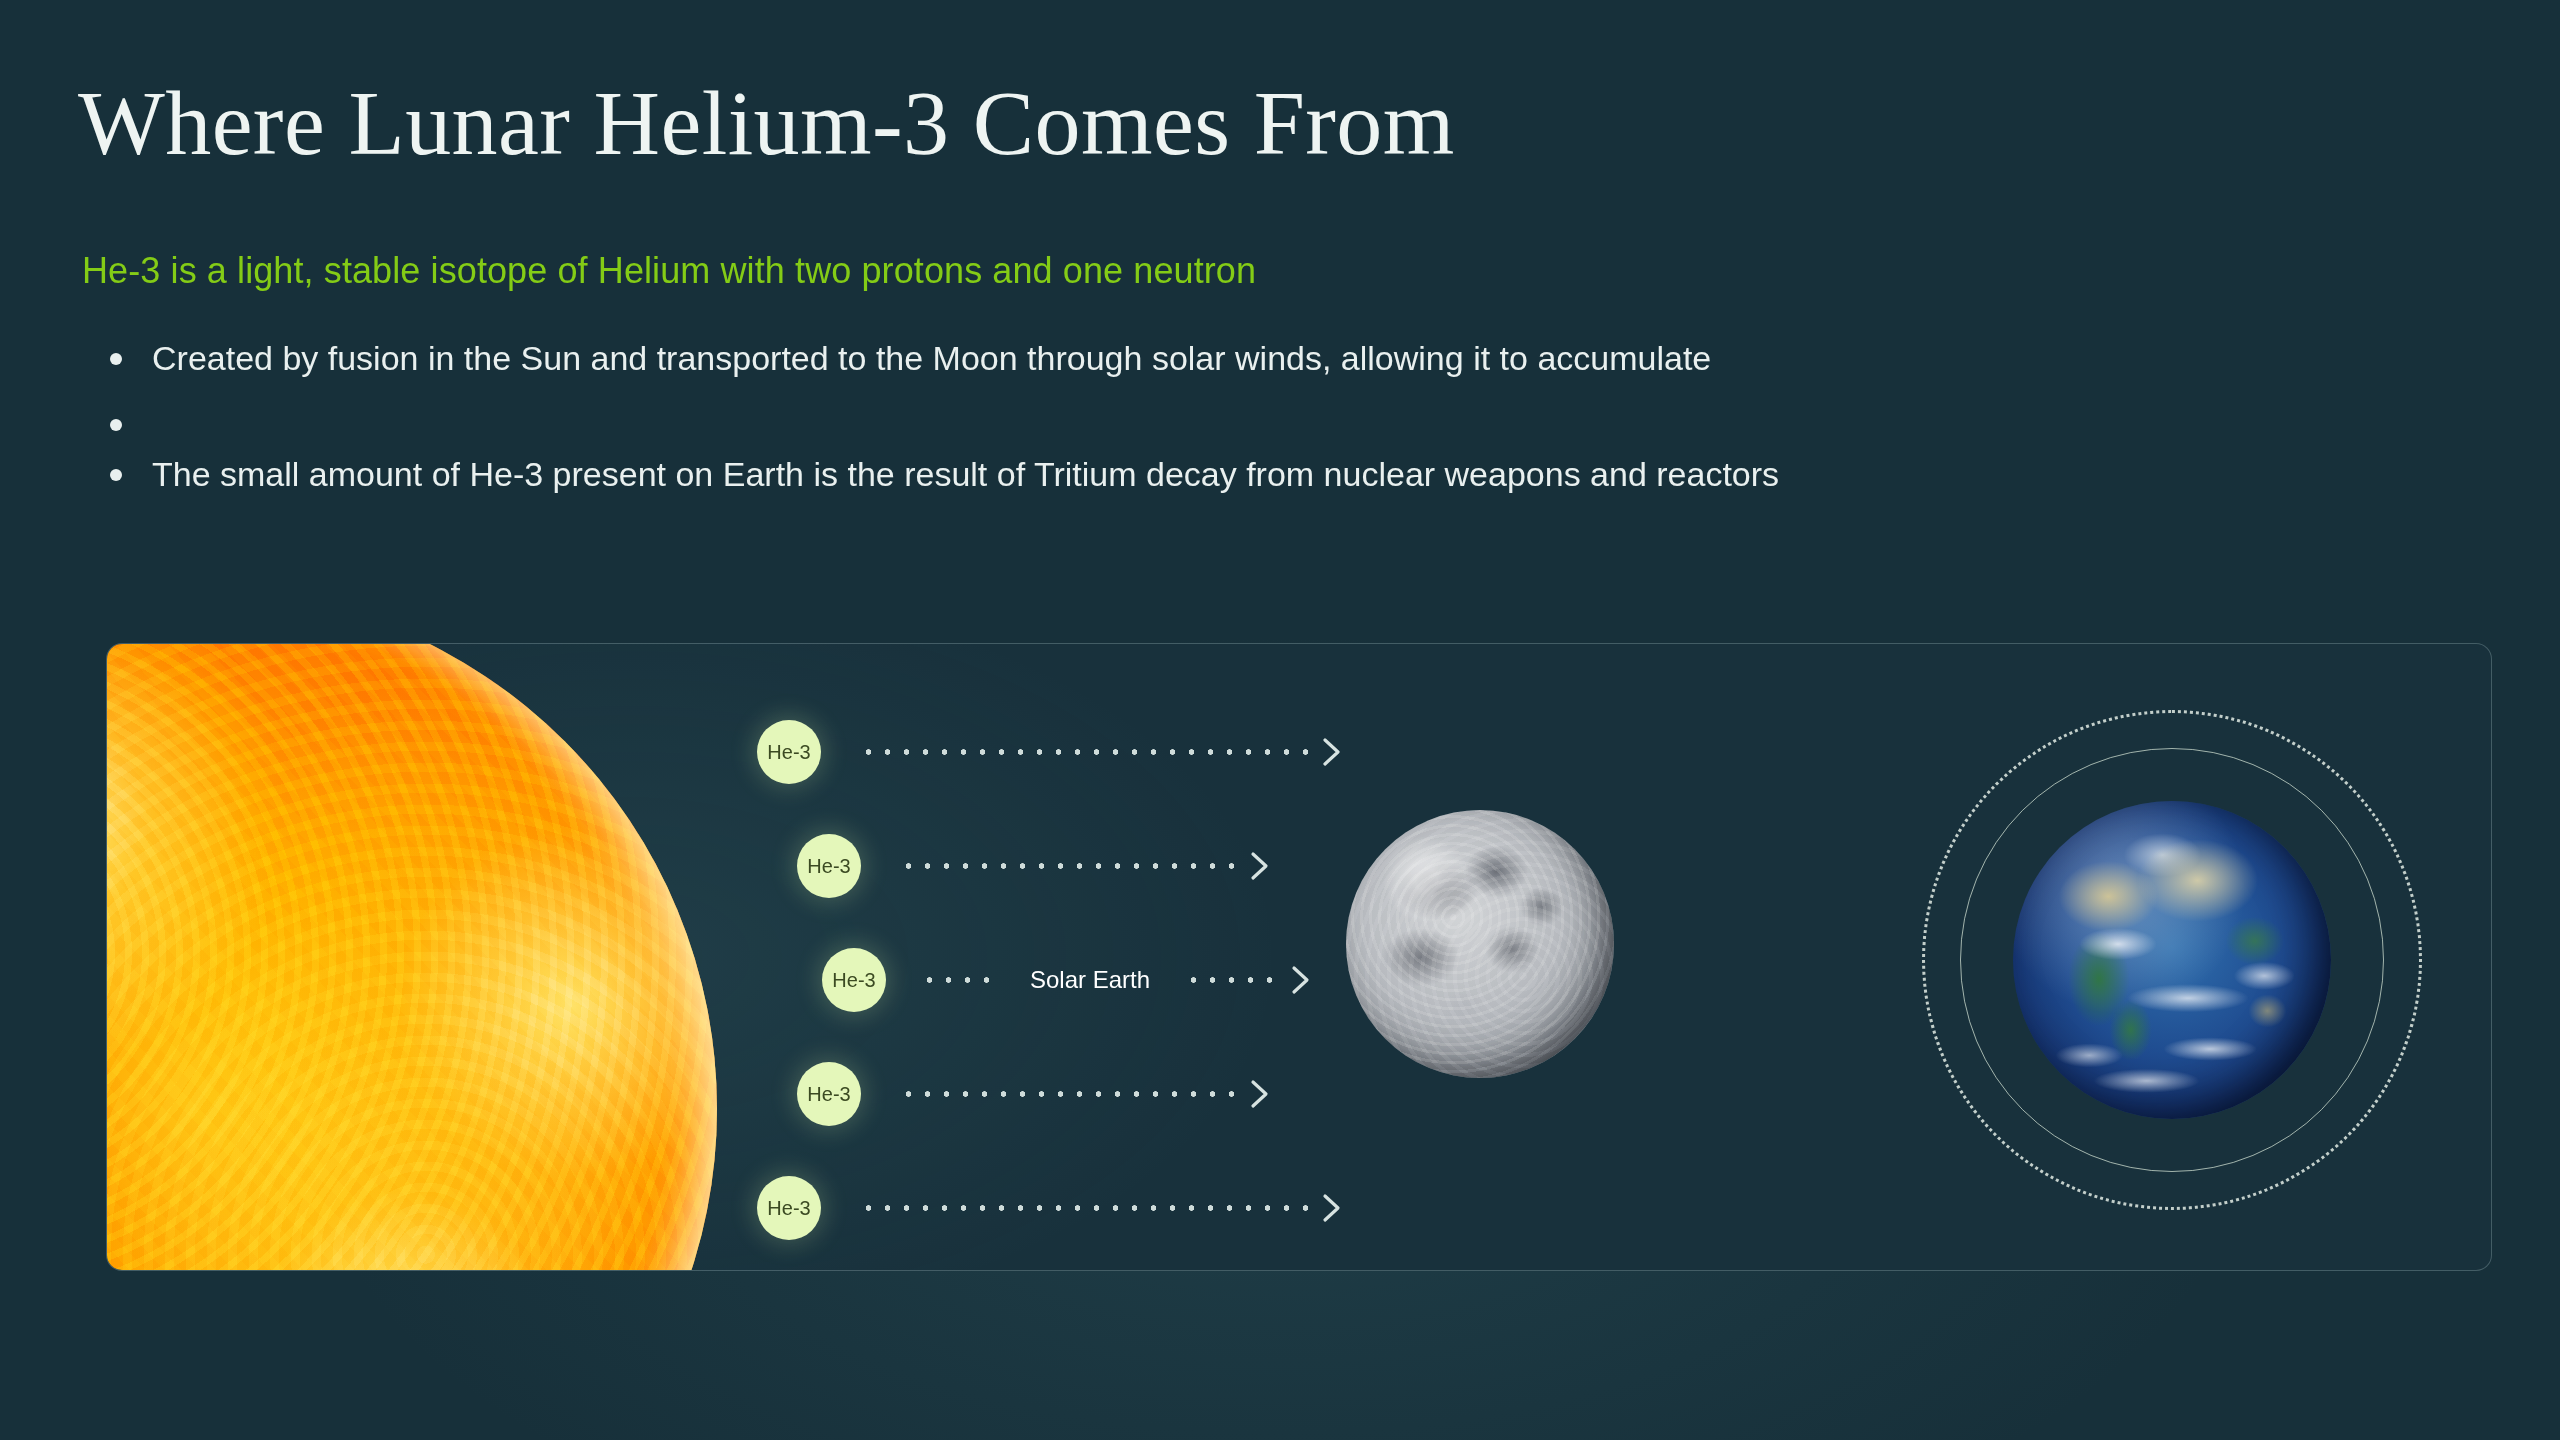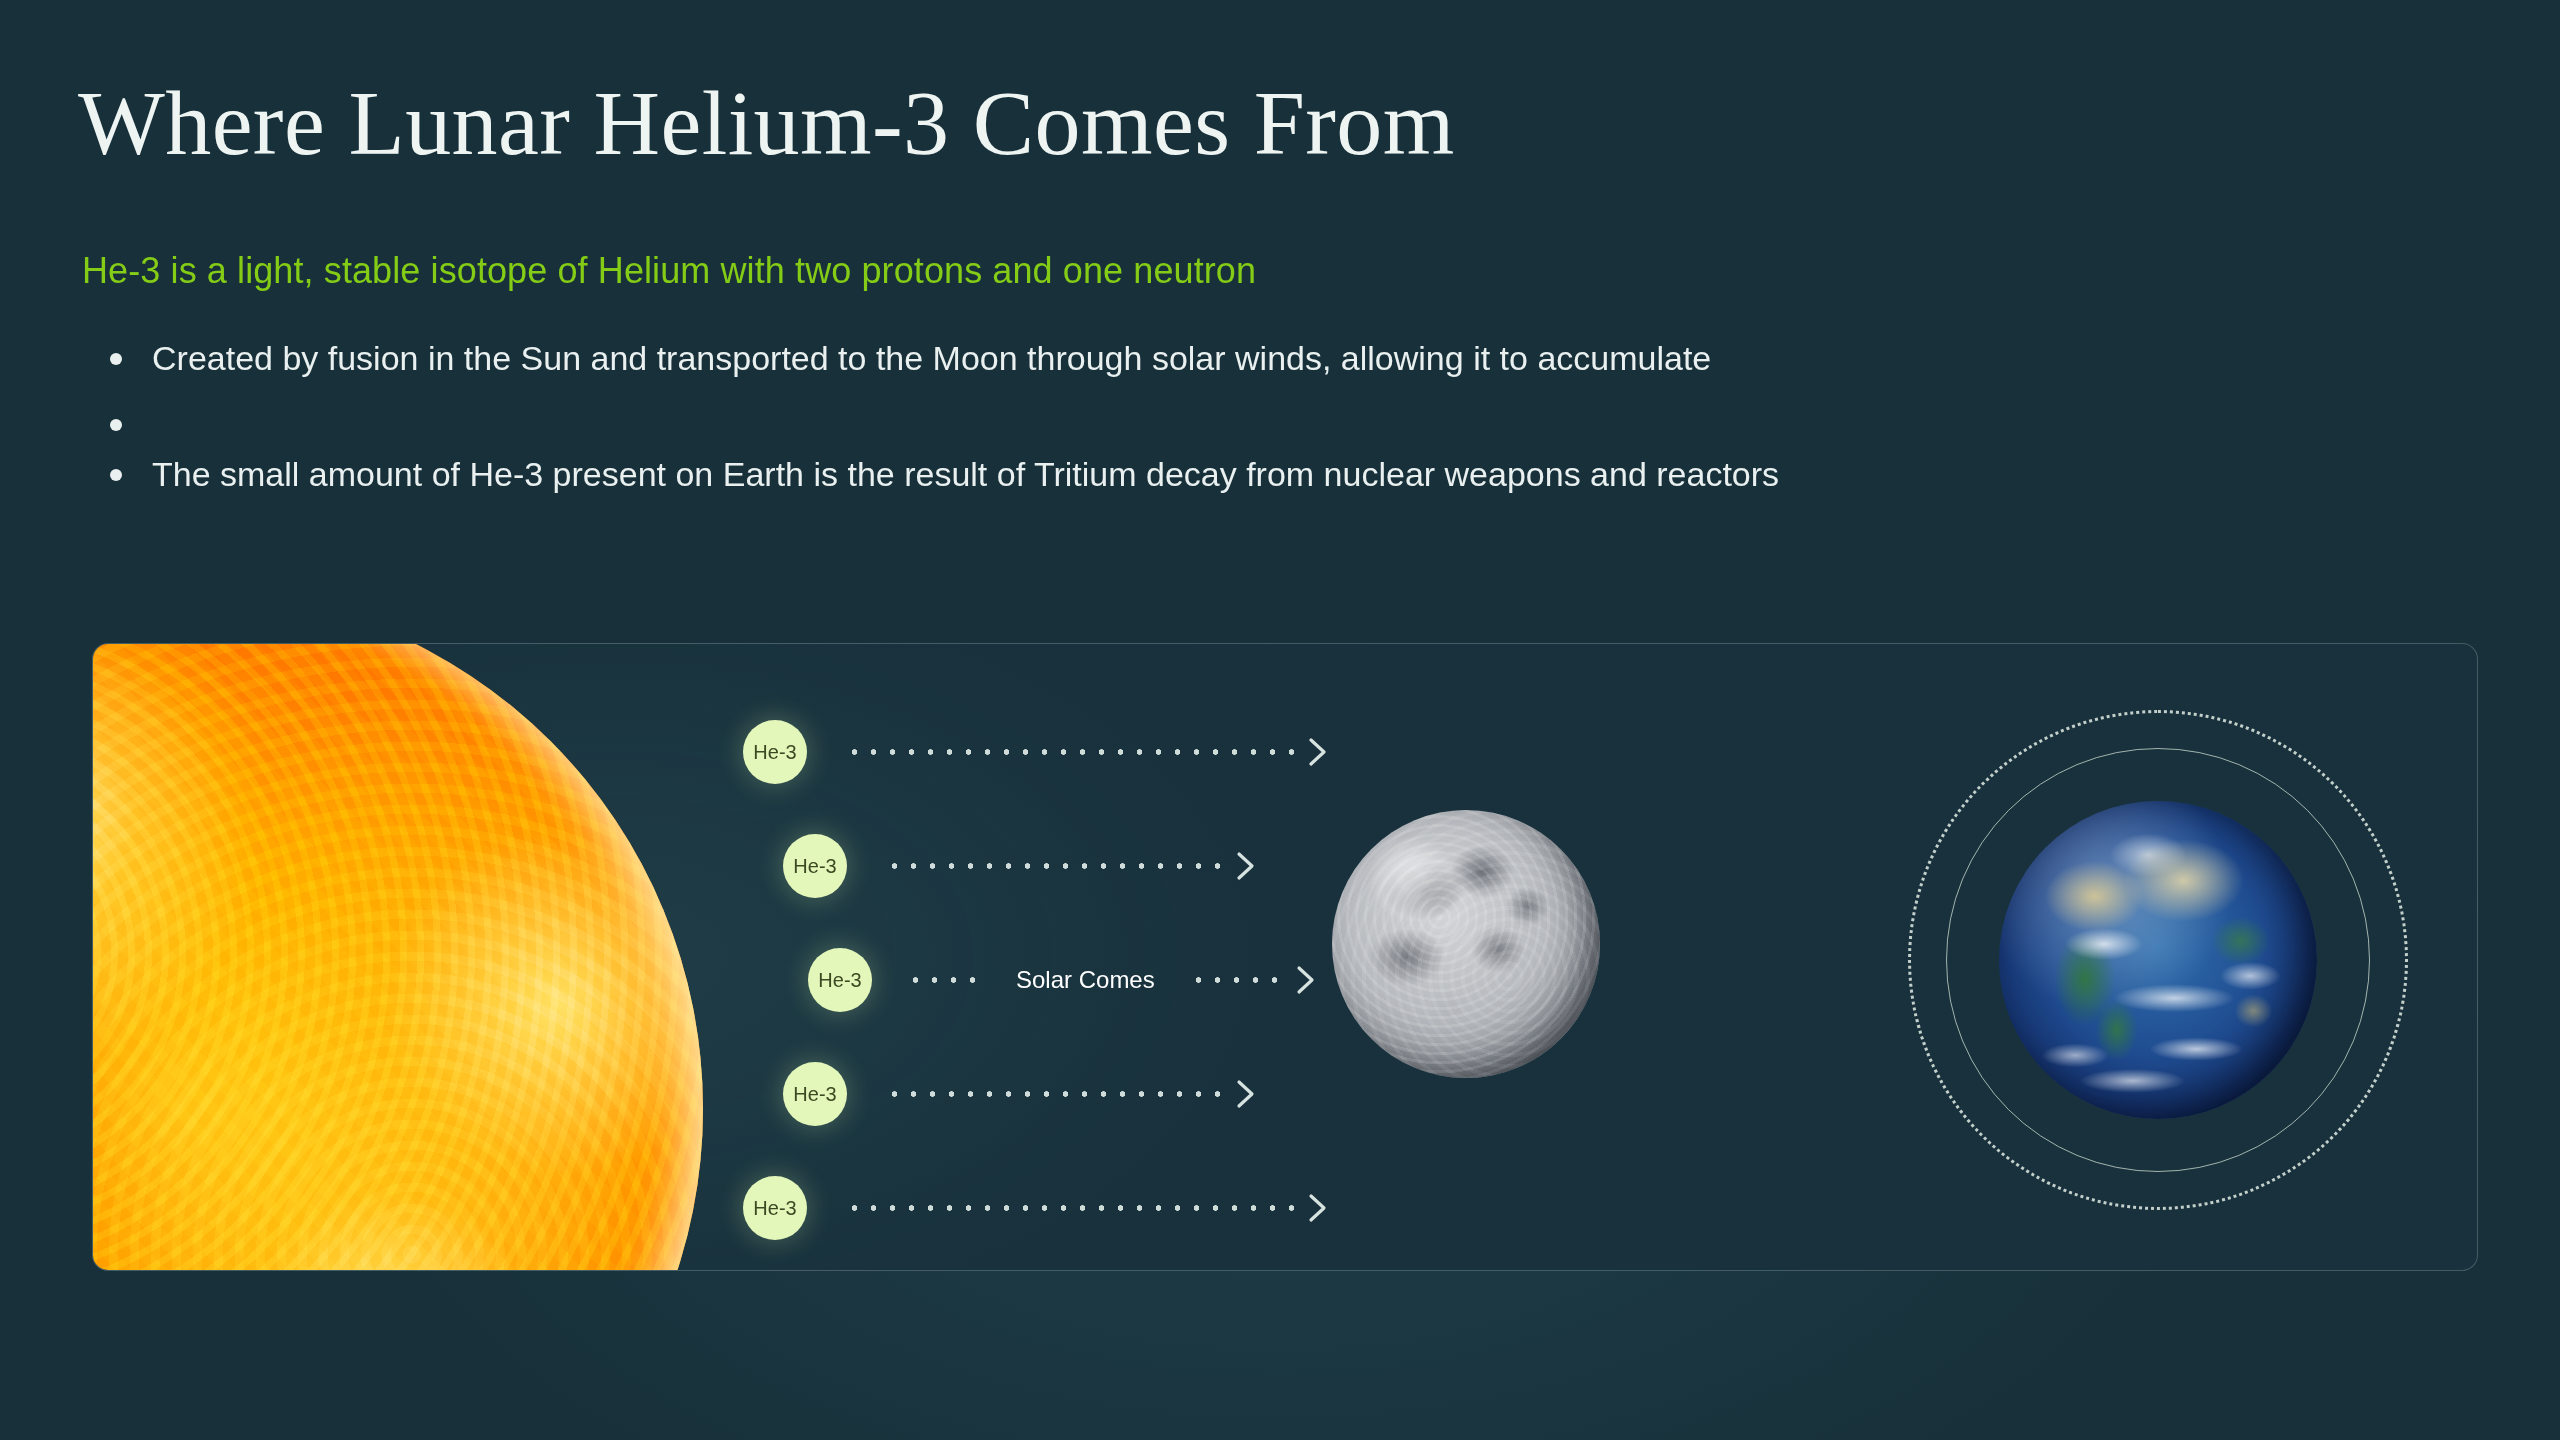--- a/index.html
+++ b/index.html
@@ -67,21 +67,21 @@
   .bullet-text {
     font-size: 34px;
     color: #e9f0ef;
     line-height: 1.32;
     white-space: nowrap;
   }
 
   
   .diagram-card {
     position: absolute;
-    left: 92px;
+    left: 106px;
     top: 643px;
     width: 2386px;
     height: 628px;
     border-radius: 16px;
     border: 1px solid rgba(168,196,198,0.30);
     background:
       radial-gradient(ellipse 900px 520px at 22% 50%, rgba(70,125,130,0.16) 0%, rgba(23,48,58,0) 72%),
       #18313c;
     overflow: hidden;
   }
@@ -344,21 +344,21 @@
             <polyline points="6,5 19,17 6,29" fill="none" stroke="#d7e3e1" stroke-width="3.2" stroke-linecap="round" stroke-linejoin="round"></polyline>
           </svg>
       </div>
     </div>
 
     <div class="prow" style="left:715px; top:300px;">
       <div class="he3-badge">
         <span>He-3</span>
       </div>
       <div class="dots" style="width:76px; margin-left:34px;"></div>
-      <div class="wind-label" style="margin-left:34px;">Solar Comes</div>
+      <div class="wind-label" style="margin-left:34px;">Solar Earth</div>
       <div class="dots" style="width:100px; margin-left:34px;"></div>
       <div class="chev">
         <svg width="26" height="34" viewBox="0 0 26 34">
             <polyline points="6,5 19,17 6,29" fill="none" stroke="#d7e3e1" stroke-width="3.2" stroke-linecap="round" stroke-linejoin="round"></polyline>
           </svg>
       </div>
     </div>
 
     <div class="prow" style="left:690px; top:414px;">
       <div class="he3-badge">

